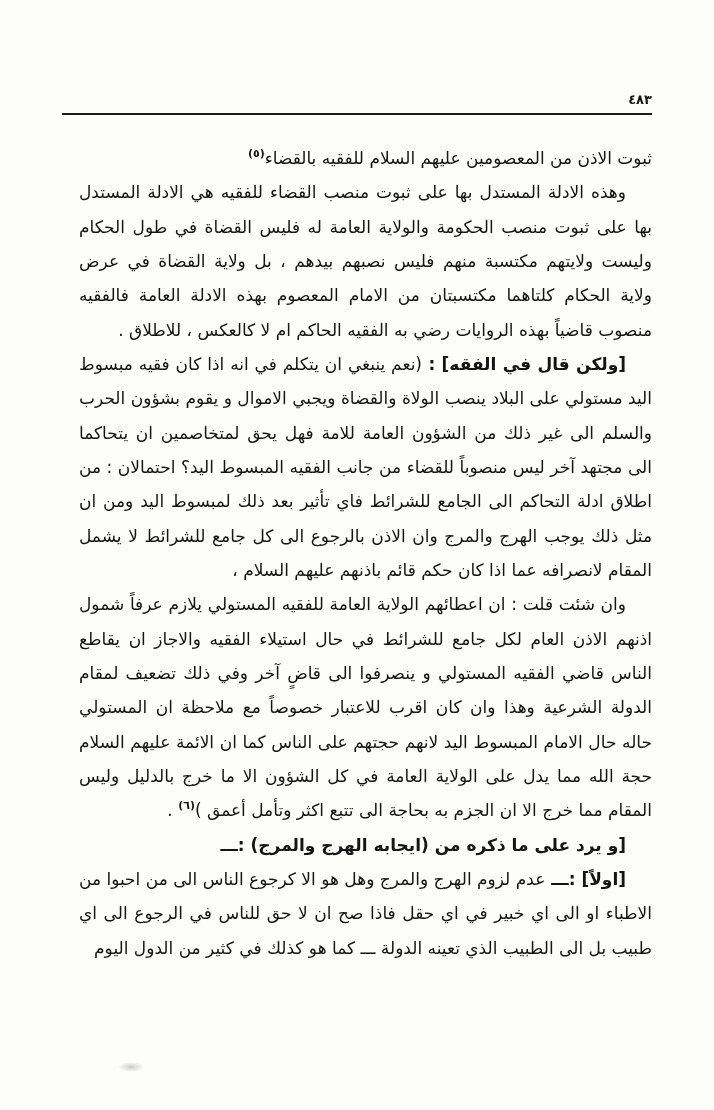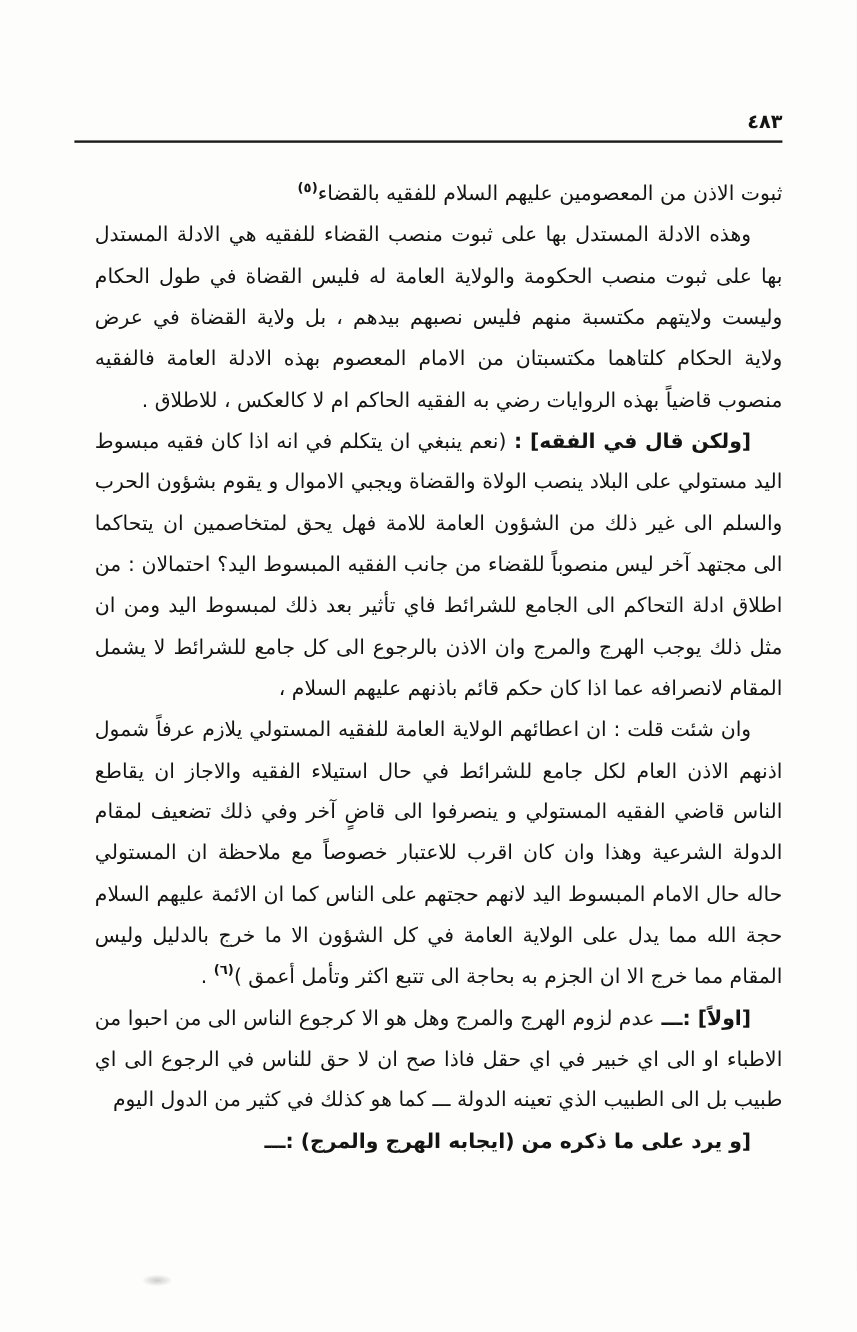--- a/index.html
+++ b/index.html
@@ -23,21 +23,21 @@
     display: flex;
     justify-content: space-between;
     align-items: flex-end;
     margin: 92px 62px 0 62px;
     padding-bottom: 6px;
     border-bottom: 2px solid #1c1c1c;
     font-size: 16.5px;
     font-weight: bold;
   }
   .running-head .title { letter-spacing: 0; }
-  .running-head .folio { font-weight: bold; font-size: 16px; }
+  .running-head .folio { font-weight: bold; font-size: 13px; }
   .body-text {
     margin: 26px 62px 0 62px;
     font-size: 17px;
     line-height: 2.02;
     text-align: justify;
     text-justify: inter-word;
   }
   p.para {
     margin: 0;
     text-indent: 0;
@@ -72,21 +72,21 @@
   <div class="body-text">
 
     <p class="para"><span>ثبوت الاذن من المعصومين عليهم السلام للفقيه بالقضاء</span><sup class="fnote">(٥)</sup></p>
 
     <p class="para indent"><span>وهذه الادلة المستدل بها على ثبوت منصب القضاء للفقيه هي الادلة المستدل بها على ثبوت منصب الحكومة والولاية العامة له فليس القضاة في طول الحكام وليست ولايتهم مكتسبة منهم فليس نصبهم بيدهم ، بل ولاية القضاة في عرض ولاية الحكام كلتاهما مكتسبتان من الامام المعصوم بهذه الادلة العامة فالفقيه منصوب قاضياً بهذه الروايات رضي به الفقيه الحاكم ام لا كالعكس ، للاطلاق .</span></p>
 
     <p class="para indent"><strong>[ولكن قال في الفقه] : </strong><span>(نعم ينبغي ان يتكلم في انه اذا كان فقيه مبسوط اليد مستولي على البلاد ينصب الولاة والقضاة ويجبي الاموال و يقوم بشؤون الحرب والسلم الى غير ذلك من الشؤون العامة للامة فهل يحق لمتخاصمين ان يتحاكما الى مجتهد آخر ليس منصوباً للقضاء من جانب الفقيه المبسوط اليد؟ احتمالان : من اطلاق ادلة التحاكم الى الجامع للشرائط فاي تأثير بعد ذلك لمبسوط اليد ومن ان مثل ذلك يوجب الهرج والمرج وان الاذن بالرجوع الى كل جامع للشرائط لا يشمل المقام لانصرافه عما اذا كان حكم قائم باذنهم عليهم السلام ،</span></p>
 
     <p class="para indent"><span>وان شئت قلت : ان اعطائهم الولاية العامة للفقيه المستولي يلازم عرفاً شمول اذنهم الاذن العام لكل جامع للشرائط في حال استيلاء الفقيه والاجاز ان يقاطع الناس قاضي الفقيه المستولي و ينصرفوا الى قاضٍ آخر وفي ذلك تضعيف لمقام الدولة الشرعية وهذا وان كان اقرب للاعتبار خصوصاً مع ملاحظة ان المستولي حاله حال الامام المبسوط اليد لانهم حجتهم على الناس كما ان الائمة عليهم السلام حجة الله مما يدل على الولاية العامة في كل الشؤون الا ما خرج بالدليل وليس المقام مما خرج الا ان الجزم به بحاجة الى تتبع اكثر وتأمل أعمق )</span><sup class="fnote">(٦)</sup><span> .</span></p>
 
+    <p class="para indent"><strong>[و يرد على ما ذكره من (ايجابه الهرج والمرج) :ـــ</strong></p>
+
     <p class="para indent"><strong>[اولاً] :ـــ </strong><span>عدم لزوم الهرج والمرج وهل هو الا كرجوع الناس الى من احبوا من الاطباء او الى اي خبير في اي حقل فاذا صح ان لا حق للناس في الرجوع الى اي طبيب بل الى الطبيب الذي تعينه الدولة ـــ كما هو كذلك في كثير من الدول اليوم</span></p>
-
-    <p class="para indent"><strong>[و يرد على ما ذكره من (ايجابه الهرج والمرج) :ـــ</strong></p>
 
   </div>
 
   <div class="smudge"></div>
 
 </div>
 
 </body></html>

